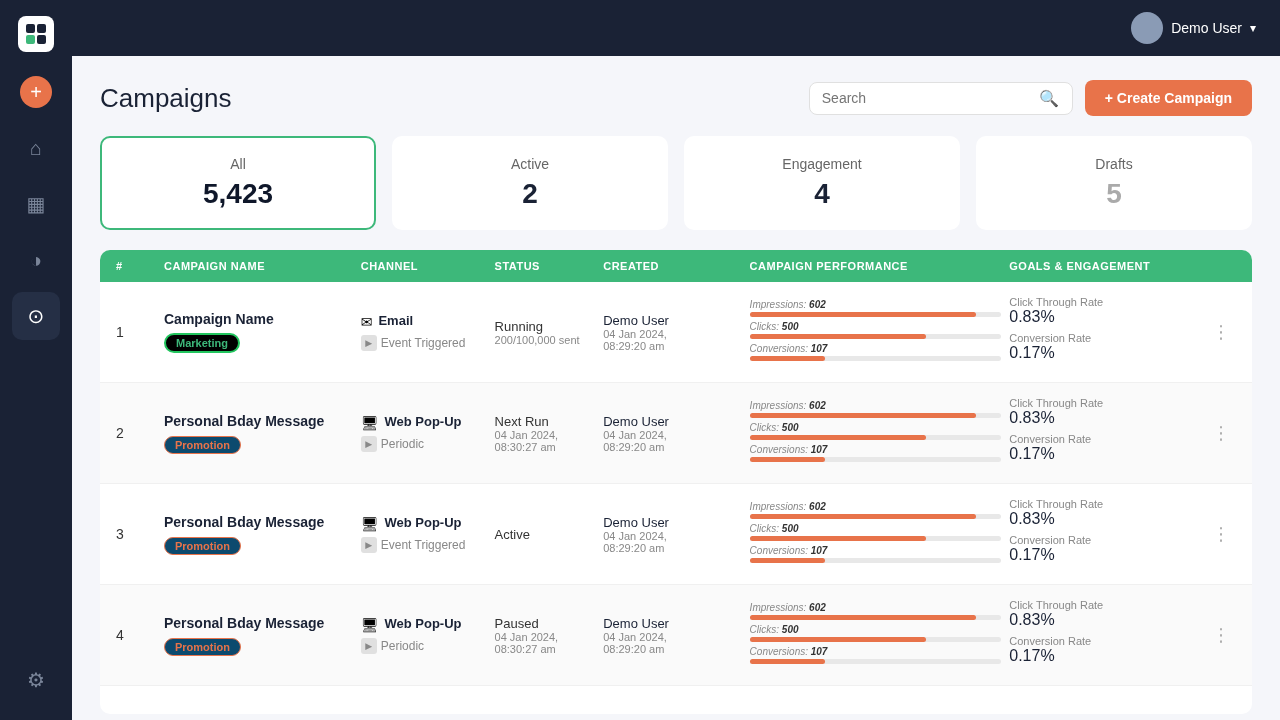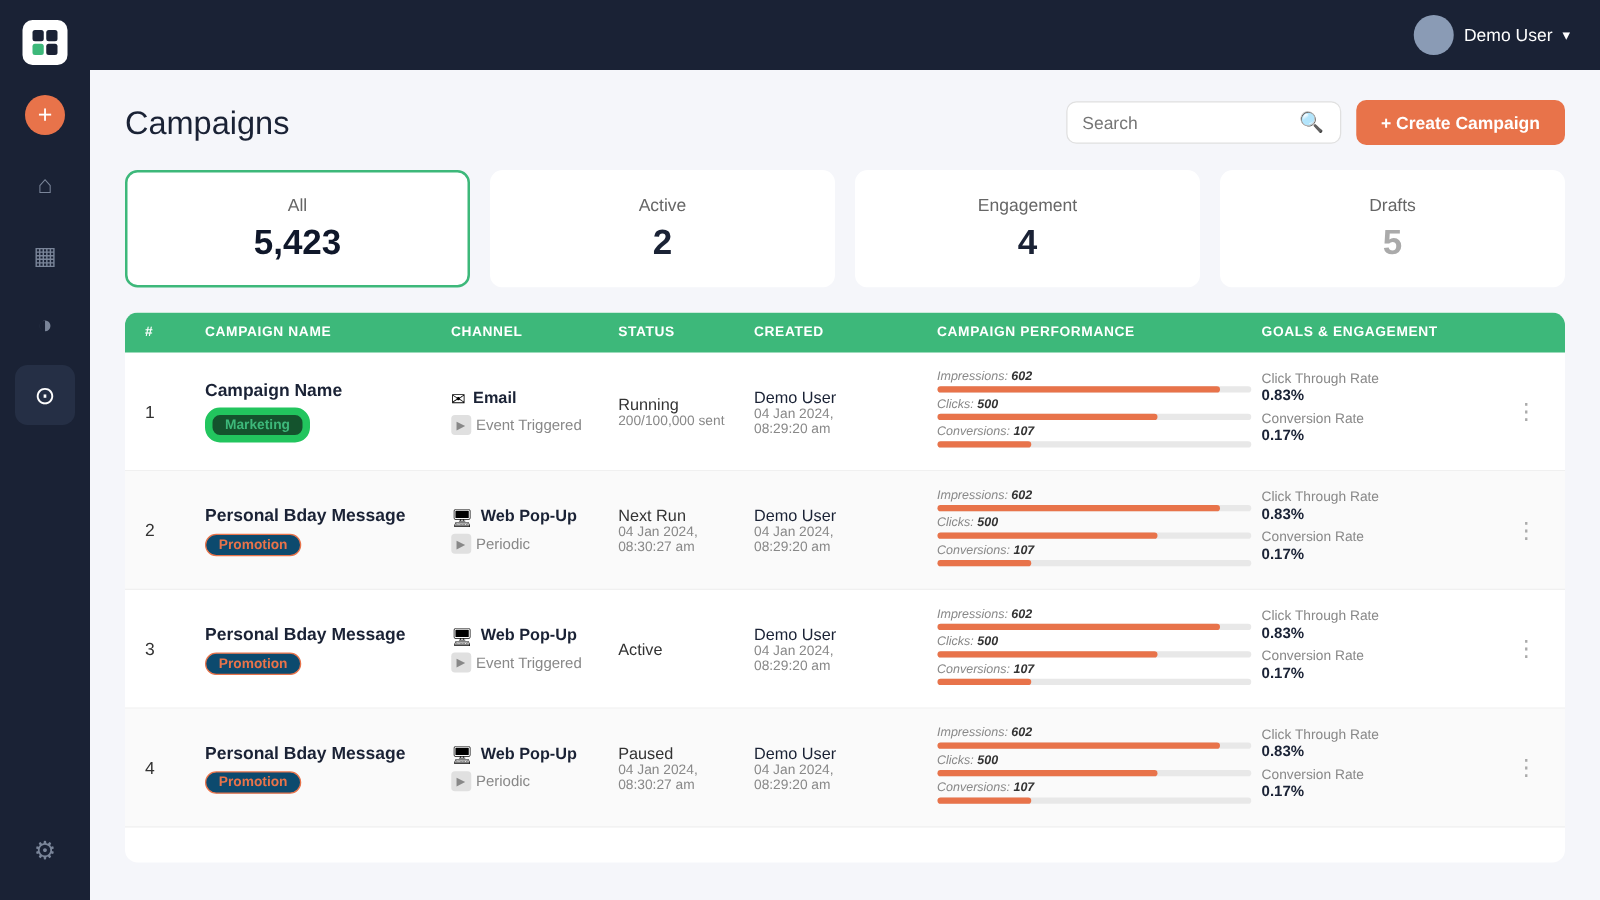--- a/index.html
+++ b/index.html
@@ -98,21 +98,21 @@
     }
     .page-title { font-size: 26px; font-weight: 400; color: #1a2235; }
     .header-actions { display: flex; align-items: center; gap: 12px; }
     .search-box {
       display: flex; align-items: center;
       background: #fff;
       border: 1px solid #e0e0e0;
       border-radius: 8px;
       padding: 6px 12px;
       gap: 8px;
-      width: 220px;
+      width: 264px;
     }
     .search-input {
       border: none; outline: none; font-size: 14px; color: #888; background: transparent; width: 100%;
     }
     .search-icon { color: #888; font-size: 16px; }
     .create-btn {
       background: #e8734a;
       color: #fff;
       border: none;
       border-radius: 8px;
@@ -177,41 +177,41 @@
     .table-row:nth-child(even) { background: #fafafa; }
     .row-num { font-size: 14px; color: #333; font-weight: 500; }
     .campaign-name { font-size: 14px; font-weight: 600; color: #1a2235; margin-bottom: 6px; }
     .badge {
       display: inline-block;
       padding: 2px 10px;
       border-radius: 12px;
       font-size: 11px;
       font-weight: 600;
     }
-    .badge-marketing { background: #14532d; color: #3db87a; border: 6px solid #22c55e; }
+    .badge-marketing { background: #000000; color: #3db87a; border: 2px solid #22c55e; }
     .badge-promotion { background: #0c4a6e; color: #e8734a; border: 1px solid #e8734a; }
     .channel-name { font-size: 13px; font-weight: 600; color: #1a2235; margin-bottom: 3px; }
     .channel-sub { font-size: 12px; color: #888; display: flex; align-items: center; gap: 4px; }
     .status-text { font-size: 13px; color: #333; }
     .status-sub { font-size: 11px; color: #888; }
     .created-user { font-size: 13px; font-weight: 500; color: #1a2235; }
     .created-date { font-size: 11px; color: #888; }
 
     
     .perf-col {}
     .perf-item { margin-bottom: 4px; font-style: italic; }
     .perf-label { font-size: 10px; color: #888; margin-bottom: 2px; }
     .perf-label span { font-weight: 600; color: #333; }
     .perf-bar-bg { background: #e8e8e8; border-radius: 3px; height: 5px; width: 100%; }
     .perf-bar { height: 5px; border-radius: 3px; background: #e8734a; }
 
     
     .goals-col {}
     .goal-label { font-size: 11px; color: #888; }
-    .goal-value { font-size: 12px; font-weight: 700; color: #1a2235; margin-bottom: 6px; }
+    .goal-value { font-size: 16px; font-weight: 400; color: #1a2235; margin-bottom: 6px; }
 
     .more-btn { color: #aaa; font-size: 18px; cursor: pointer; text-align: center; }
 
     .channel-row { display: flex; align-items: center; gap: 6px; margin-bottom: 4px; }
   </style>
 </head>
 <body>
 
 <div class="sidebar">
   <div class="sidebar-logo">

